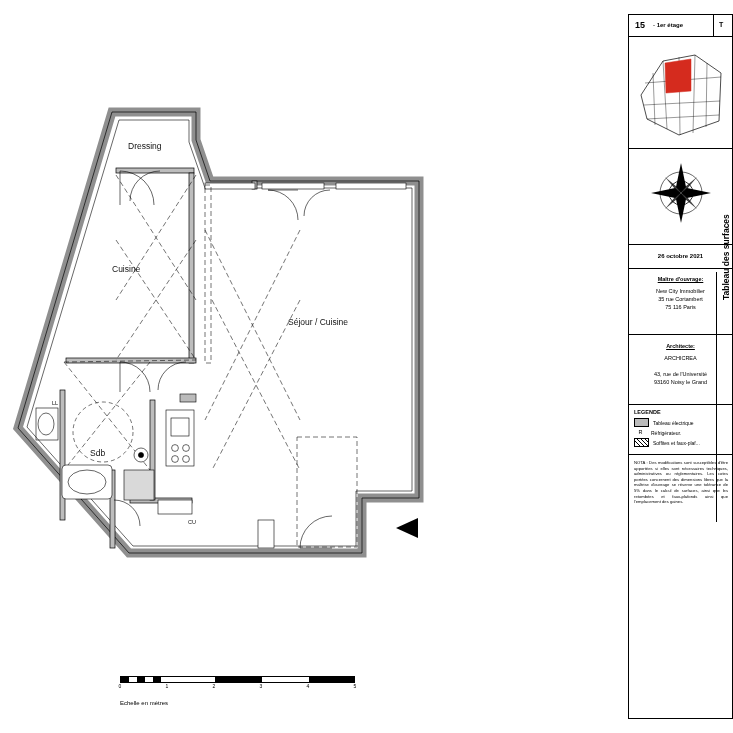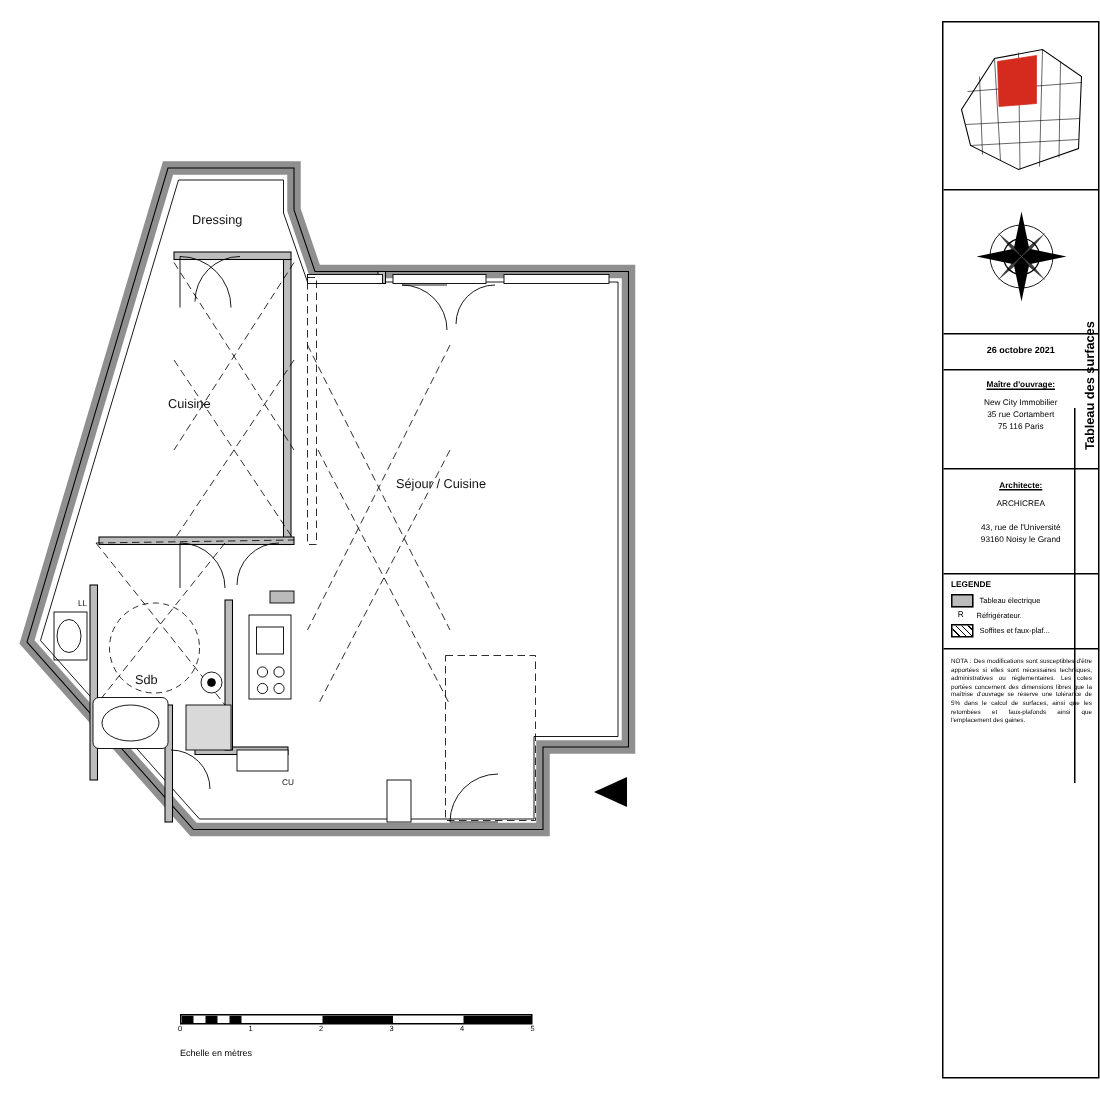--- a/index.html
+++ b/index.html
@@ -189,21 +189,21 @@
         <rect x="124" y="470" width="30" height="30" fill="#d9d9d9"></rect>
         <rect x="158" y="500" width="34" height="14"></rect>
         <rect x="258" y="520" width="16" height="28"></rect>
       </g>
 
       <rect x="180" y="394" width="16" height="8" fill="#bbb" stroke="#000" stroke-width="0.6"></rect>
     </svg>
 
     <div class="roomlabel" style="left:128px;top:141px;">Dressing</div>
     <div class="roomlabel" style="left:112px;top:264px;">Cuisine</div>
-    <div class="roomlabel" style="left:264px;top:317px;">Séjour / Cuisine</div>
+    <div class="roomlabel" style="left:288px;top:317px;">Séjour / Cuisine</div>
     <div class="roomlabel" style="left:90px;top:424px;margin-top:24px;">Sdb</div>
     <div class="tinylabel" style="left:188px;top:519px;">CU</div>
     <div class="tinylabel" style="left:52px;top:400px;">LL</div>
 
     <div id="arrow"></div>
   </div>
 
   <div id="scalebar">
     <div class="bar">
       <div class="seg" style="left:0;width:8px;"></div>
@@ -219,20 +219,26 @@
       <span style="left:141px;">3</span>
       <span style="left:188px;">4</span>
       <span style="left:235px;">5</span>
     </div>
   </div>
   <div id="scalecaption">Echelle en mètres</div>
 
   <div id="panel">
 
 
+    <div class="pblock" id="lotblock">
+      <div class="lotnum">15</div>
+      <div class="lotfloor">- 1er étage</div>
+      <div class="vdiv"></div>
+      <div class="lotright">T</div>
+    </div>
 
     <div class="pblock" id="keyplan">
       <svg width="96" height="100" viewBox="0 0 96 100">
         <polygon points="8,52 30,18 62,12 88,30 86,78 46,92 14,76" fill="#ffffff" stroke="#000" stroke-width="0.7"></polygon>
         <g stroke="#000" stroke-width="0.4" fill="none">
           <line x1="30" y1="18" x2="34" y2="86"></line>
           <line x1="62" y1="12" x2="60" y2="90"></line>
           <line x1="12" y1="40" x2="88" y2="34"></line>
           <line x1="11" y1="62" x2="87" y2="58"></line>
           <line x1="14" y1="76" x2="86" y2="72"></line>

